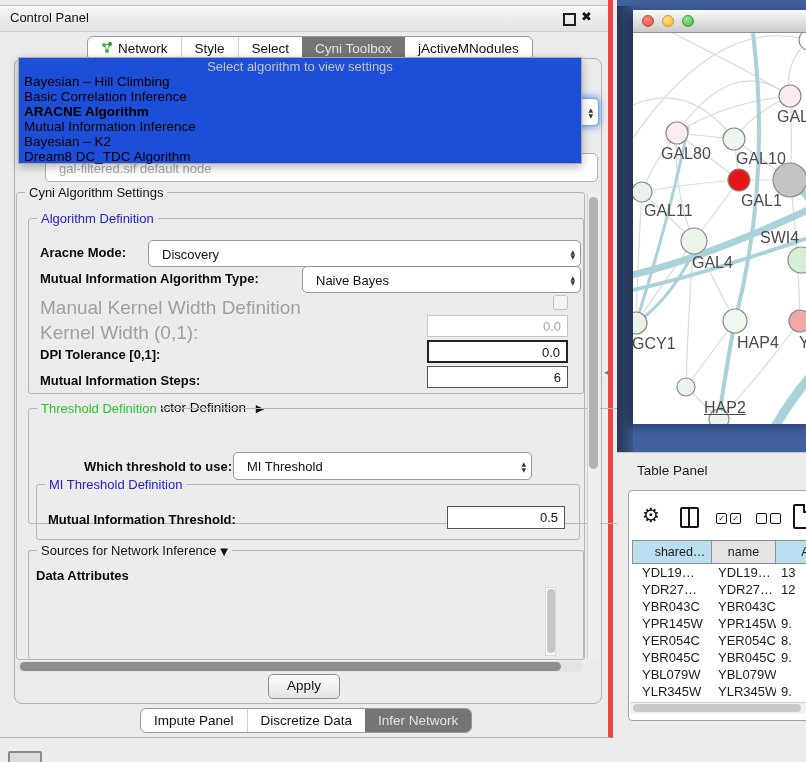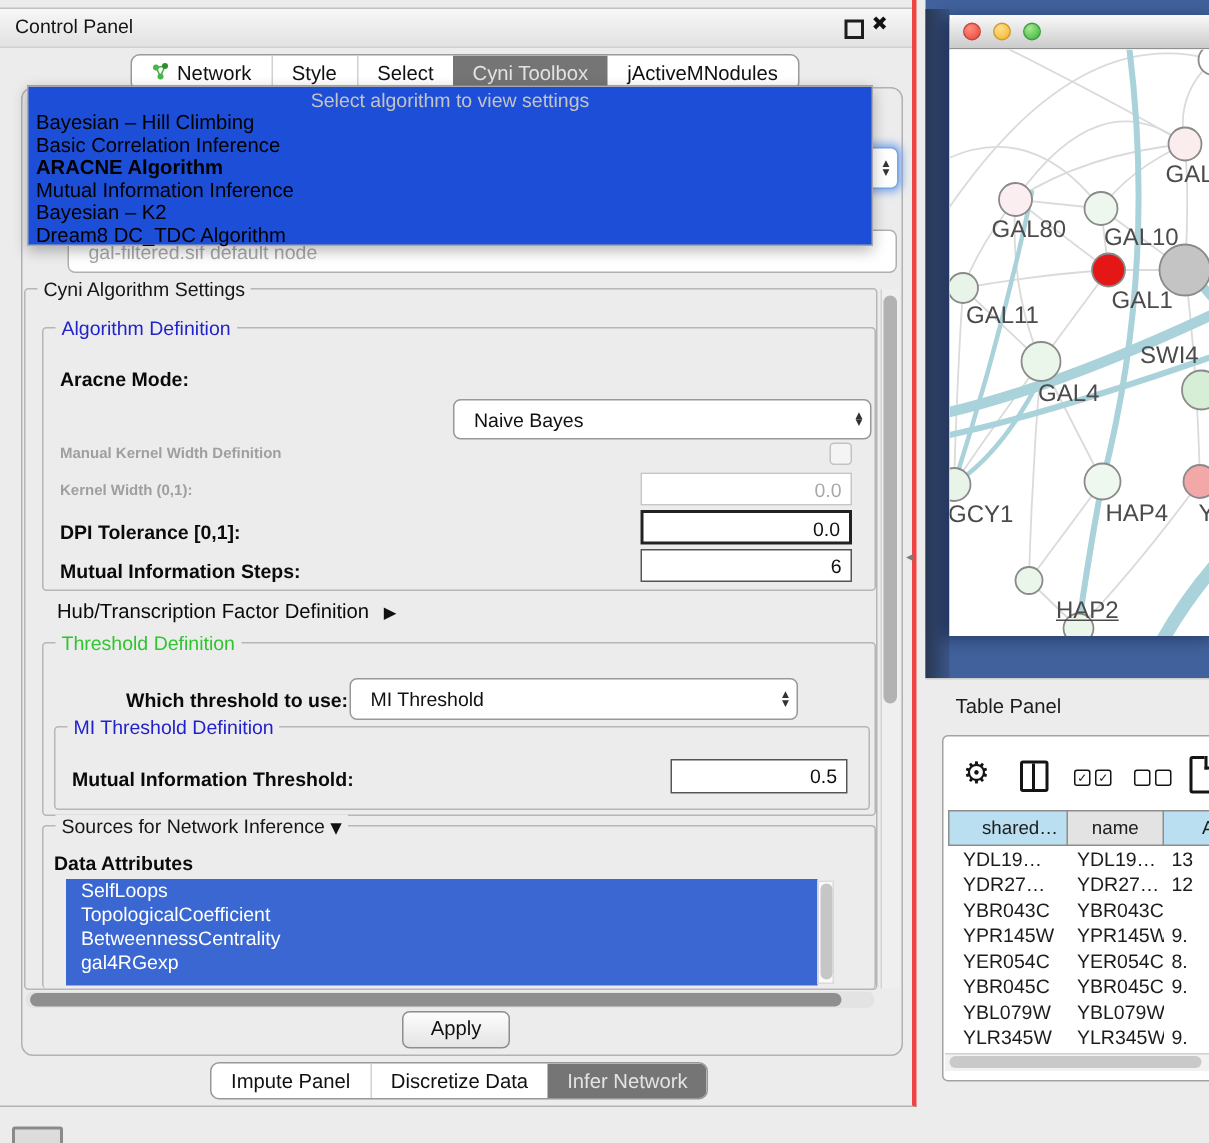--- a/index.html
+++ b/index.html
@@ -1,21 +1,21 @@
 <!DOCTYPE html>
 <html><head>
 <meta charset="utf-8">
 <style>
   html,body{margin:0;padding:0;}
   body{width:806px;height:762px;position:relative;overflow:hidden;background:#ececec;
        font-family:"Liberation Sans",sans-serif;-webkit-font-smoothing:antialiased;}
   .abs{position:absolute;}
   
   #control-panel{left:0;top:0;width:608px;height:737px;background:#ececec;
-                 border-right:3px solid #ef4444;border-bottom:1px solid #b4b4b4;}
+                 border-right:5px solid #ef4444;border-bottom:1px solid #b4b4b4;}
   #cp-titlebar{left:0;top:5px;width:608px;height:25px;background:linear-gradient(#f7f7f7,#e2e2e2);
                border-top:1px solid #c2c2c2;border-bottom:1px solid #cfcfcf;}
   #cp-title{left:10px;top:4px;font-size:13px;color:#141414;}
   #float-btn{left:563px;top:7px;width:9px;height:9px;border:2px solid #1d1d1d;background:transparent;}
   #close-btn{left:581px;top:3px;font-size:13px;font-weight:bold;color:#111;font-family:"DejaVu Sans",sans-serif;}
   
   #top-tabs{left:87px;top:36px;height:23px;display:flex;background:#fff;border:1px solid #9a9a9a;
             border-radius:6px;overflow:hidden;align-items:stretch;}
   .tab{display:flex;align-items:center;gap:5px;padding:0 13px;font-size:13.5px;color:#101010;border-left:1px solid #d2d2d2;cursor:default;}
   .tab:first-child{border-left:none;}
@@ -37,21 +37,21 @@
            box-shadow:0 3px 9px rgba(0,0,0,.28);z-index:10;}
   #algo-ph{height:15px;text-align:center;color:#c4c4c4;font-size:13px;padding-top:1px;}
   .algo-item{height:15px;line-height:15.5px;padding-left:5px;font-size:13.5px;color:#000;white-space:nowrap;}
   .algo-item.bold{font-weight:bold;}
   
   .group{border:1px solid #b6b6b6;border-radius:3px;}
   .gtitle{position:absolute;top:-8px;left:8px;background:#ececec;padding:0 4px;font-size:13px;color:#161616;white-space:nowrap;}
   .gtitle.blue{color:#2222cc;}
   .gtitle.green{color:#2fc52f;}
   .blab{font-weight:bold;font-size:13px;color:#0a0a0a;white-space:nowrap;}
-  .dlab{font-weight:bold;font-size:10px;color:#9f9f9f;white-space:nowrap;}
+  .dlab{font-weight:normal;font-size:19px;color:#9f9f9f;white-space:nowrap;}
   .tfield{background:#fff;font-size:13px;color:#111;text-align:right;padding-right:6px;box-sizing:border-box;line-height:21px;}
   #kernel-field{left:427px;top:315px;width:141px;height:22px;border:1px solid #c6c6c6;color:#a8a8a8;}
   #dpi-field{left:427px;top:340px;width:141px;height:23px;border:2px solid #222;}
   #steps-field{left:427px;top:366px;width:141px;height:22px;border:1px solid #555;}
   #mi-thr-field{left:447px;top:506px;width:118px;height:23px;border:1px solid #555;}
   #manual-checkbox{left:553px;top:295px;width:13px;height:13px;border:1px solid #c2c2c2;border-radius:3px;background:#f4f4f4;}
   .arrow-glyph{font-family:"DejaVu Sans",sans-serif;font-size:11px;color:#111;}
   
   #attr-list{left:44px;top:586px;width:501px;height:71px;background:#3a67d2;overflow:hidden;}
   .attr-item{height:16px;line-height:16px;padding-left:10px;font-size:13px;color:#fff;white-space:nowrap;}
@@ -171,20 +171,28 @@
   </div>
 
   <div class="abs group" style="left:16px;top:192px;width:567px;height:466px;">
     <span class="gtitle">Cyni Algorithm Settings</span>
   </div>
 
   <div class="abs group" style="left:28px;top:218px;width:554px;height:174px;">
     <span class="gtitle blue">Algorithm Definition</span>
   </div>
   <span class="abs blab" style="left:40px;top:245px;">Aracne Mode:</span>
+  <div class="abs combo" style="left:148px;top:240px;width:431px;height:25px;">
+    <span class="cv">Discovery</span>
+    <span class="stepper">
+        <span>▲</span>
+        <span>▼</span>
+      </span>
+  </div>
+  <span class="abs blab" style="left:40px;top:271px;">Mutual Information Algorithm Type:</span>
   <div class="abs combo" style="left:302px;top:266px;width:277px;height:25px;">
     <span class="cv">Naive Bayes</span>
     <span class="stepper">
         <span>▲</span>
         <span>▼</span>
       </span>
   </div>
   <span class="abs dlab" style="left:40px;top:297px;">Manual Kernel Width Definition</span>
   <span class="abs" id="manual-checkbox"></span>
   <span class="abs dlab" style="left:40px;top:322px;">Kernel Width (0,1):</span>
@@ -192,21 +200,21 @@
   <span class="abs blab" style="left:40px;top:347px;">DPI Tolerance [0,1]:</span>
   <div class="abs tfield" id="dpi-field">0.0</div>
   <span class="abs blab" style="left:40px;top:373px;">Mutual Information Steps:</span>
   <div class="abs tfield" id="steps-field">6</div>
 
   <span class="abs" style="left:38px;top:400px;font-size:13.5px;color:#0a0a0a;">
     <span>Hub/Transcription Factor Definition</span>
     <span class="arrow-glyph" style="margin-left:6px;">▶</span>
   </span>
 
-  <div class="abs group" style="left:28px;top:428px;width:554px;height:114px;">
+  <div class="abs group" style="left:28px;top:408px;width:554px;height:114px;padding-left:38px;">
     <span class="gtitle green">Threshold Definition</span>
   </div>
   <span class="abs blab" style="left:84px;top:459px;">Which threshold to use:</span>
   <div class="abs combo" style="left:233px;top:452px;width:297px;height:26px;">
     <span class="cv">MI Threshold</span>
     <span class="stepper">
         <span>▲</span>
         <span>▼</span>
       </span>
   </div>
@@ -216,26 +224,20 @@
   <span class="abs blab" style="left:48px;top:512px;">Mutual Information Threshold:</span>
   <div class="abs tfield" id="mi-thr-field">0.5</div>
 
   <div class="abs group" style="left:28px;top:550px;width:554px;height:108px;border-bottom:none;">
     <span class="gtitle">
       <span>Sources for Network Inference</span>
       <span class="arrow-glyph" style="font-size:10px;">▼</span>
     </span>
   </div>
   <span class="abs blab" style="left:36px;top:568px;">Data Attributes</span>
-  <div class="abs" id="attr-list">
-      <div class="attr-item">SelfLoops</div>
-      <div class="attr-item">TopologicalCoefficient</div>
-      <div class="attr-item">BetweennessCentrality</div>
-      <div class="attr-item">gal4RGexp</div>
-    </div>
   <div class="abs" id="attr-scroll"></div>
   <div class="abs" id="attr-thumb"></div>
 
   <div class="abs" id="v-scroll"></div>
   <div class="abs" id="v-thumb"></div>
   <div class="abs" id="h-scroll"></div>
   <div class="abs" id="h-thumb"></div>
 
   <div class="abs" id="apply-btn">Apply</div>
 

